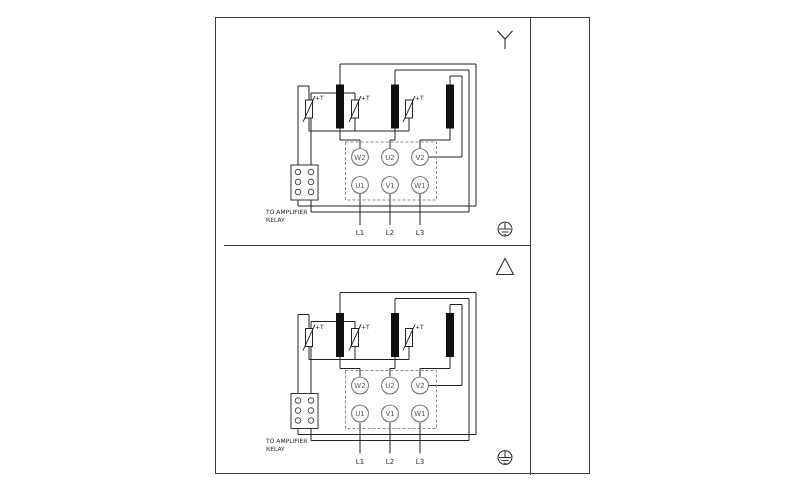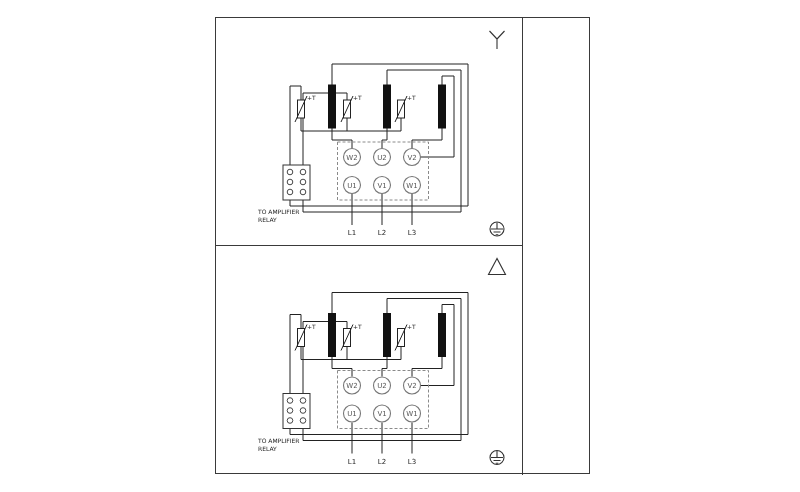--- a/index.html
+++ b/index.html
@@ -1,20 +1,20 @@
 <!DOCTYPE html>
 <html><head>
 <meta charset="utf-8">
 <style>
   html,body{margin:0;padding:0;background:#fff;}
   .page{position:relative;width:800px;height:492px;background:#ffffff;overflow:hidden;
         font-family:"DejaVu Sans", sans-serif;}
   .frame{position:absolute;left:215px;top:17px;width:375px;height:457px;
          border:1px solid #3a3a3a;box-sizing:border-box;background:#fff;}
-  .half{position:absolute;left:0;width:307px;box-sizing:border-box;}
+  .half{position:absolute;left:8px;width:307px;box-sizing:border-box;}
   .half-top{top:0;height:228px;border-right:1px solid #3a3a3a;border-bottom:1px solid #3a3a3a;}
   .half-bottom{top:228px;height:229px;border-right:1px solid #3a3a3a;}
   .side-col{position:absolute;right:0;top:0;width:66px;height:455px;}
   svg{display:block;}
   svg text{font-family:"DejaVu Sans", sans-serif;}
   .wire{stroke:#222;stroke-width:1;fill:none;}
   .coil{fill:#111;stroke:#111;}
   .thermo{fill:#fff;stroke:#222;stroke-width:1;}
   .tslash{stroke:#222;stroke-width:1;}
   .dashbox{fill:none;stroke:#8a8a8a;stroke-width:1;stroke-dasharray:3,2;}

